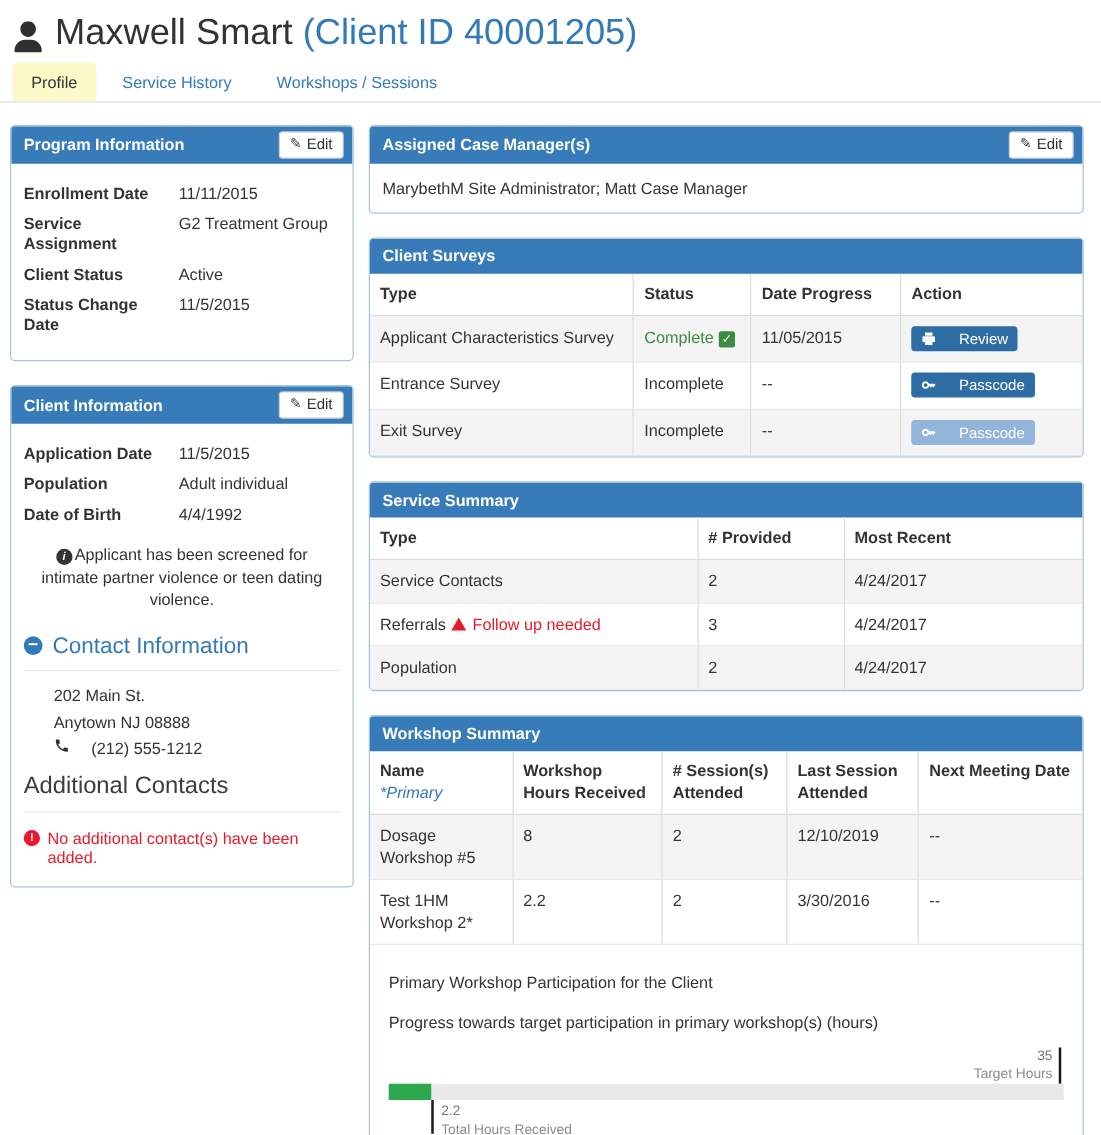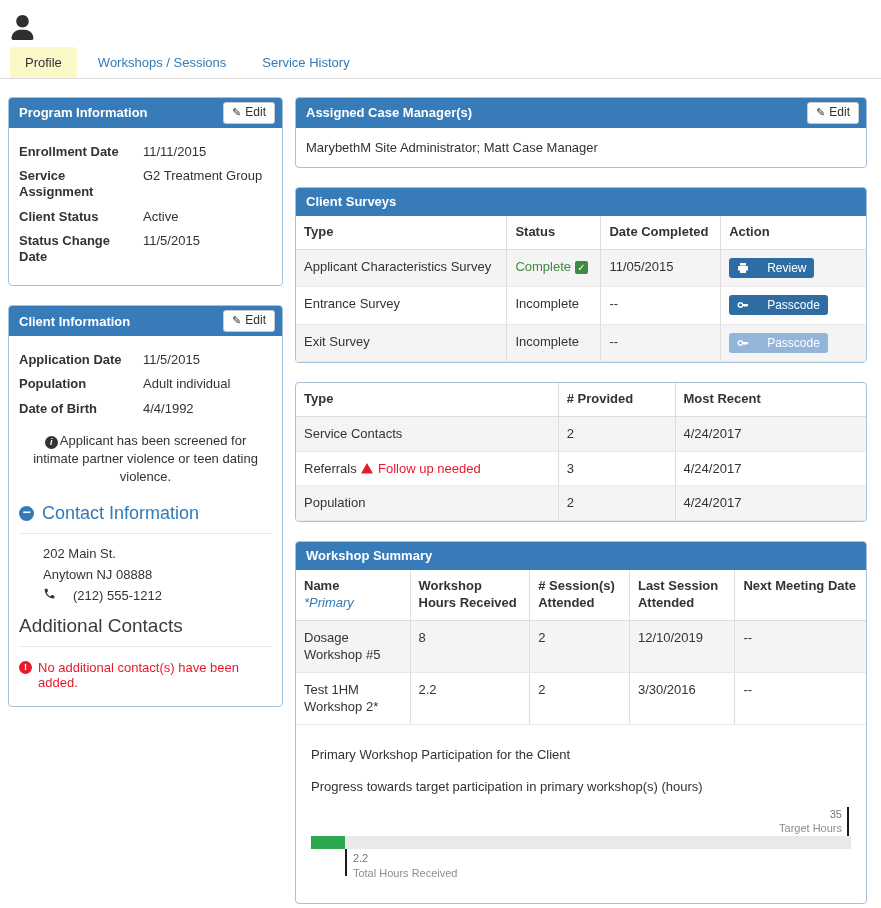--- a/index.html
+++ b/index.html
@@ -90,26 +90,27 @@
 </style>
 </head>
 <body>
 
 <div class="page-header">
   <span class="user-icon">
     <svg viewBox="0 0 448 512">
         <path d="M224 256c70.7 0 128-57.3 128-128S294.7 0 224 0 96 57.3 96 128s57.3 128 128 128zm-45.7 48C79.8 304 0 383.8 0 482.3 0 498.7 13.3 512 29.7 512h388.6c16.4 0 29.7-13.3 29.7-29.7 0-98.5-79.8-178.3-178.3-178.3h-91.4z"></path>
       </svg>
   </span>
+  <span class="page-title"><span>Maxwell Smart</span> <span class="client-id">(Client ID 40001205)</span></span>
 </div>
 
 <div class="tabs">
   <div class="tab active">Profile</div>
+  <div class="tab">Service History</div>
   <div class="tab">Workshops / Sessions</div>
-  <div class="tab">Service History</div>
 </div>
 
 <div class="columns">
 
   <div class="col-left">
 
     <div class="panel">
       <div class="panel-header">
         <span>Program Information</span>
         <button class="edit-btn">
@@ -209,21 +210,21 @@
         <colgroup>
             <col style="width:37%">
             <col style="width:16.5%">
             <col style="width:21%">
             <col style="width:25.5%">
           </colgroup>
         <thead>
           <tr>
             <th>Type</th>
             <th>Status</th>
-            <th>Date Completed</th>
+            <th>Date Progress</th>
             <th>Action</th>
           </tr>
         </thead>
         <tbody>
           <tr class="striped">
             <td>Applicant Characteristics Survey</td>
             <td><span class="status-complete">Complete</span><span class="check-ico">✓</span></td>
             <td>11/05/2015</td>
             <td>
               <button class="action-btn">
@@ -258,20 +259,23 @@
                   </svg>
                   <span>Passcode</span>
               </button>
             </td>
           </tr>
         </tbody>
       </table>
     </div>
 
     <div class="panel">
+      <div class="panel-header">
+        <span>Service Summary</span>
+      </div>
       <table>
         <colgroup>
             <col style="width:46%">
             <col style="width:20.5%">
             <col style="width:33.5%">
           </colgroup>
         <thead>
           <tr>
             <th>Type</th>
             <th># Provided</th>

